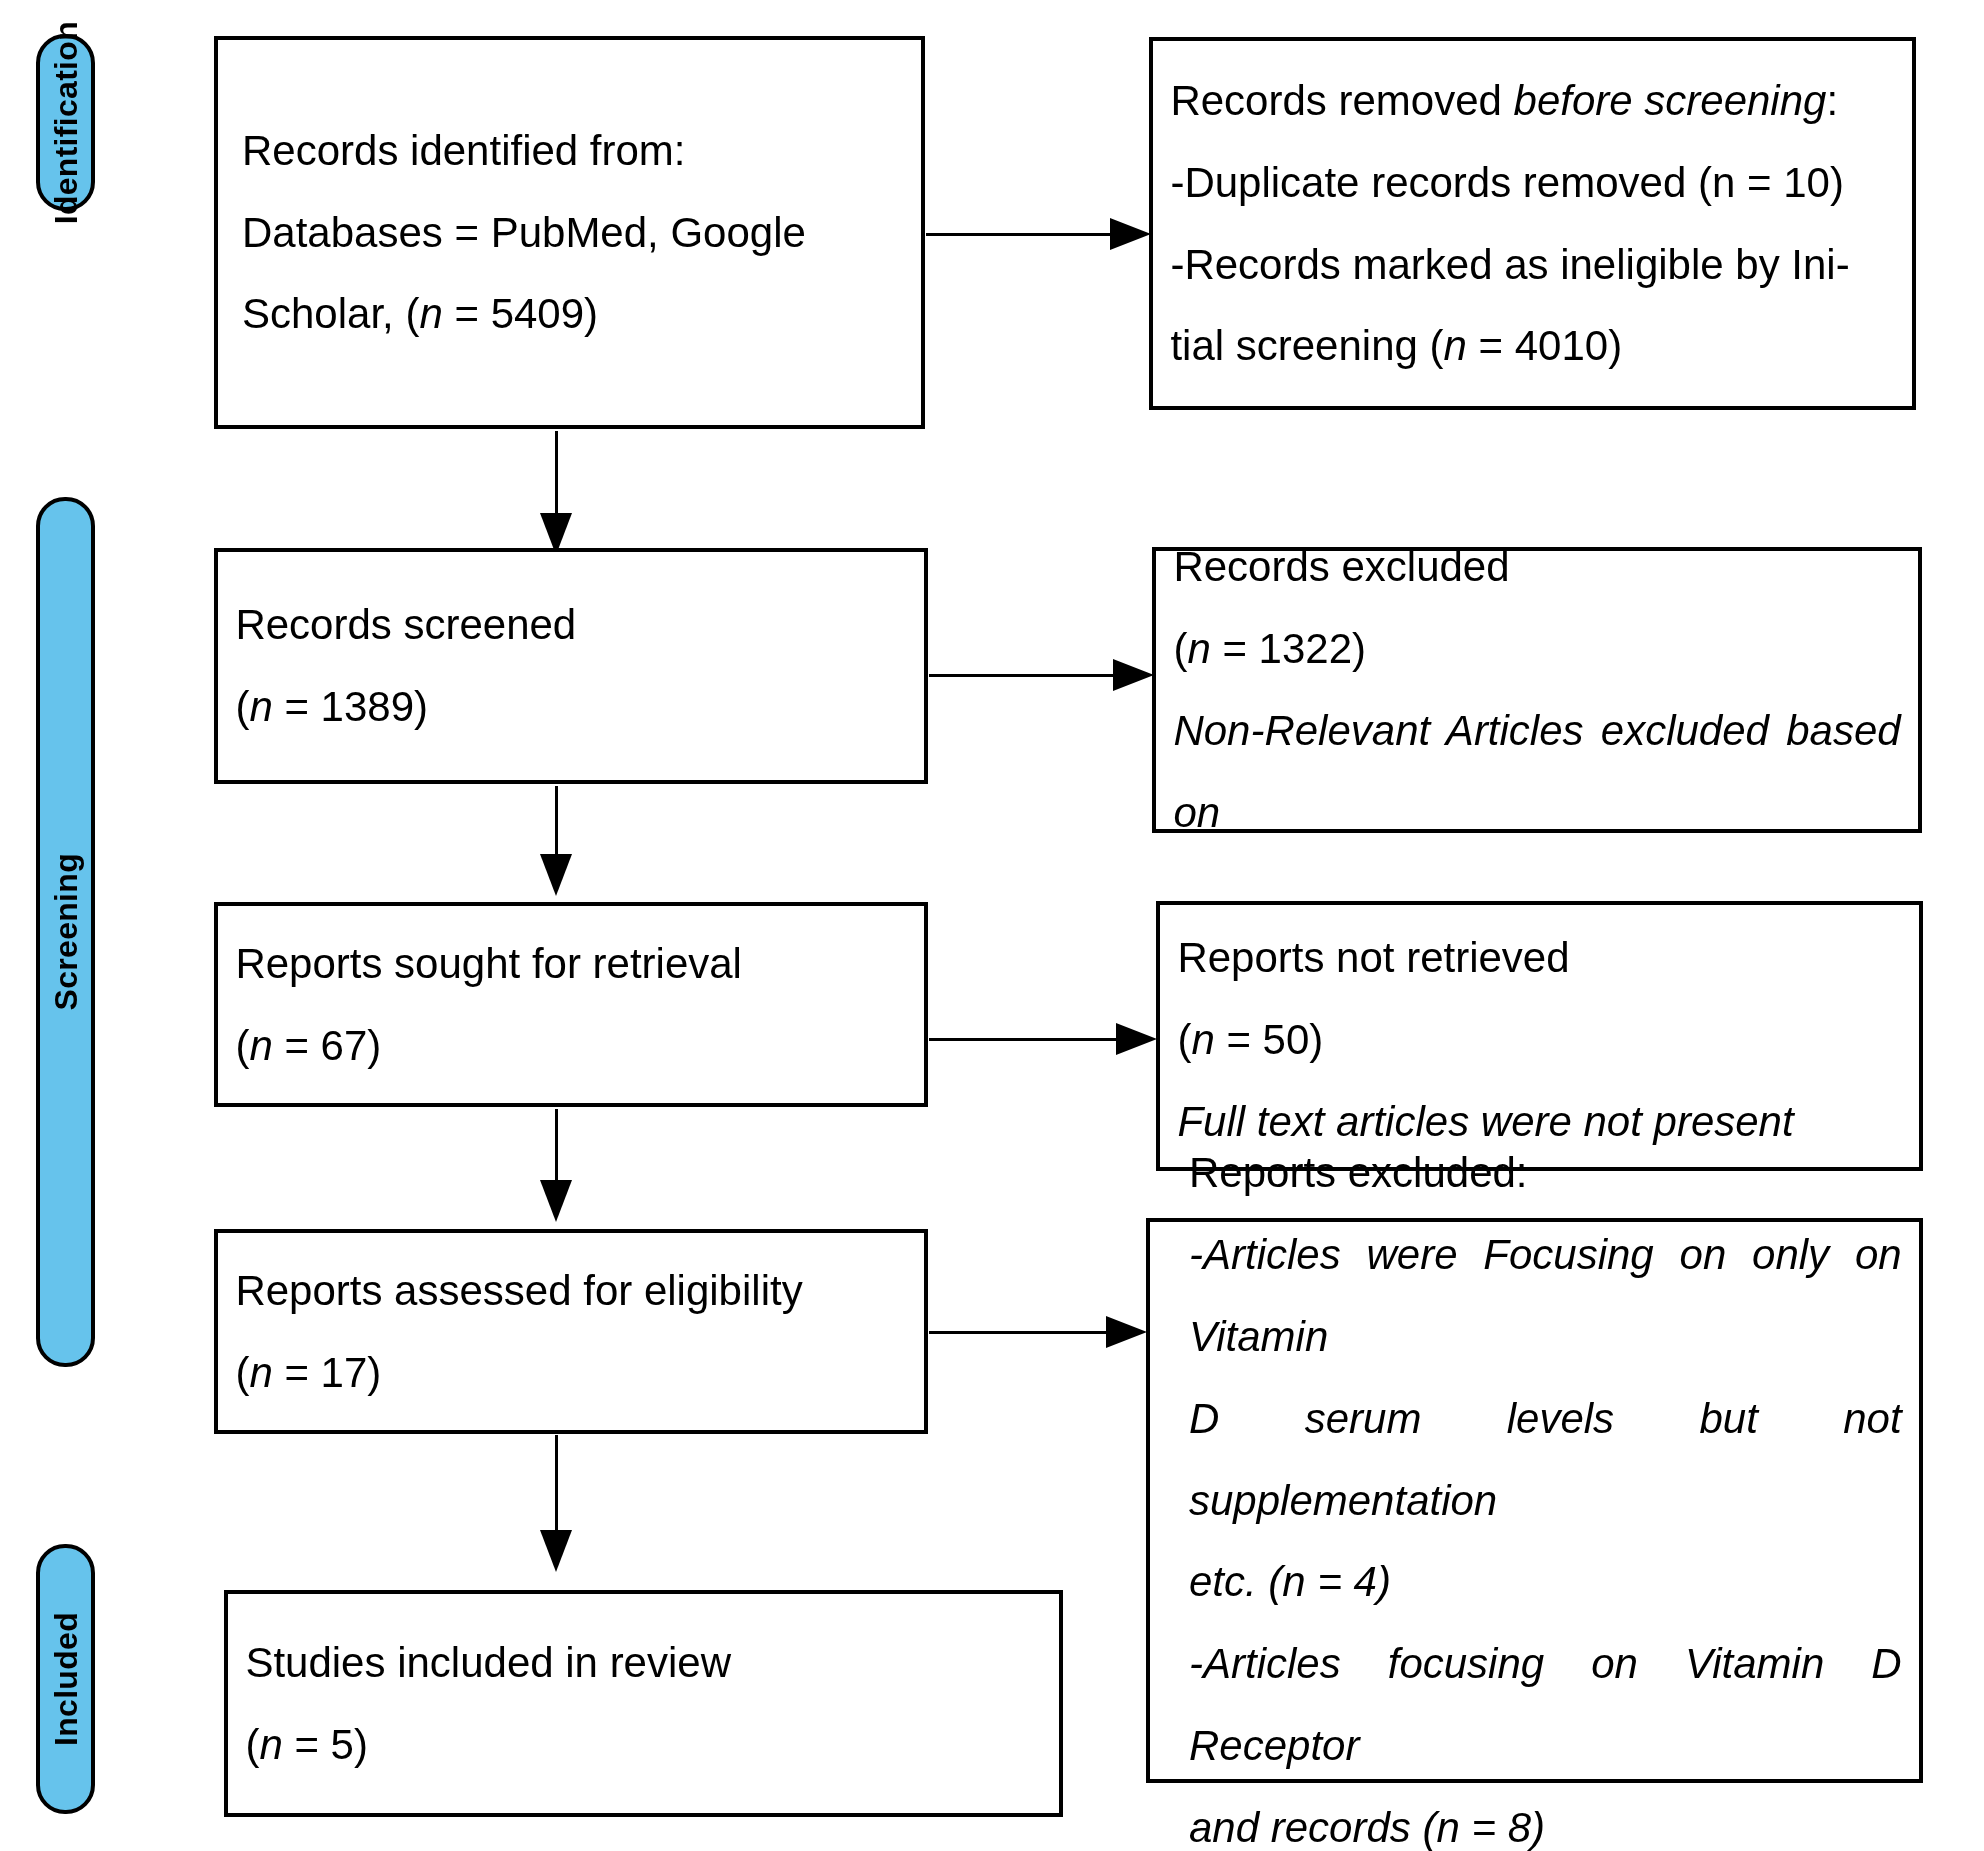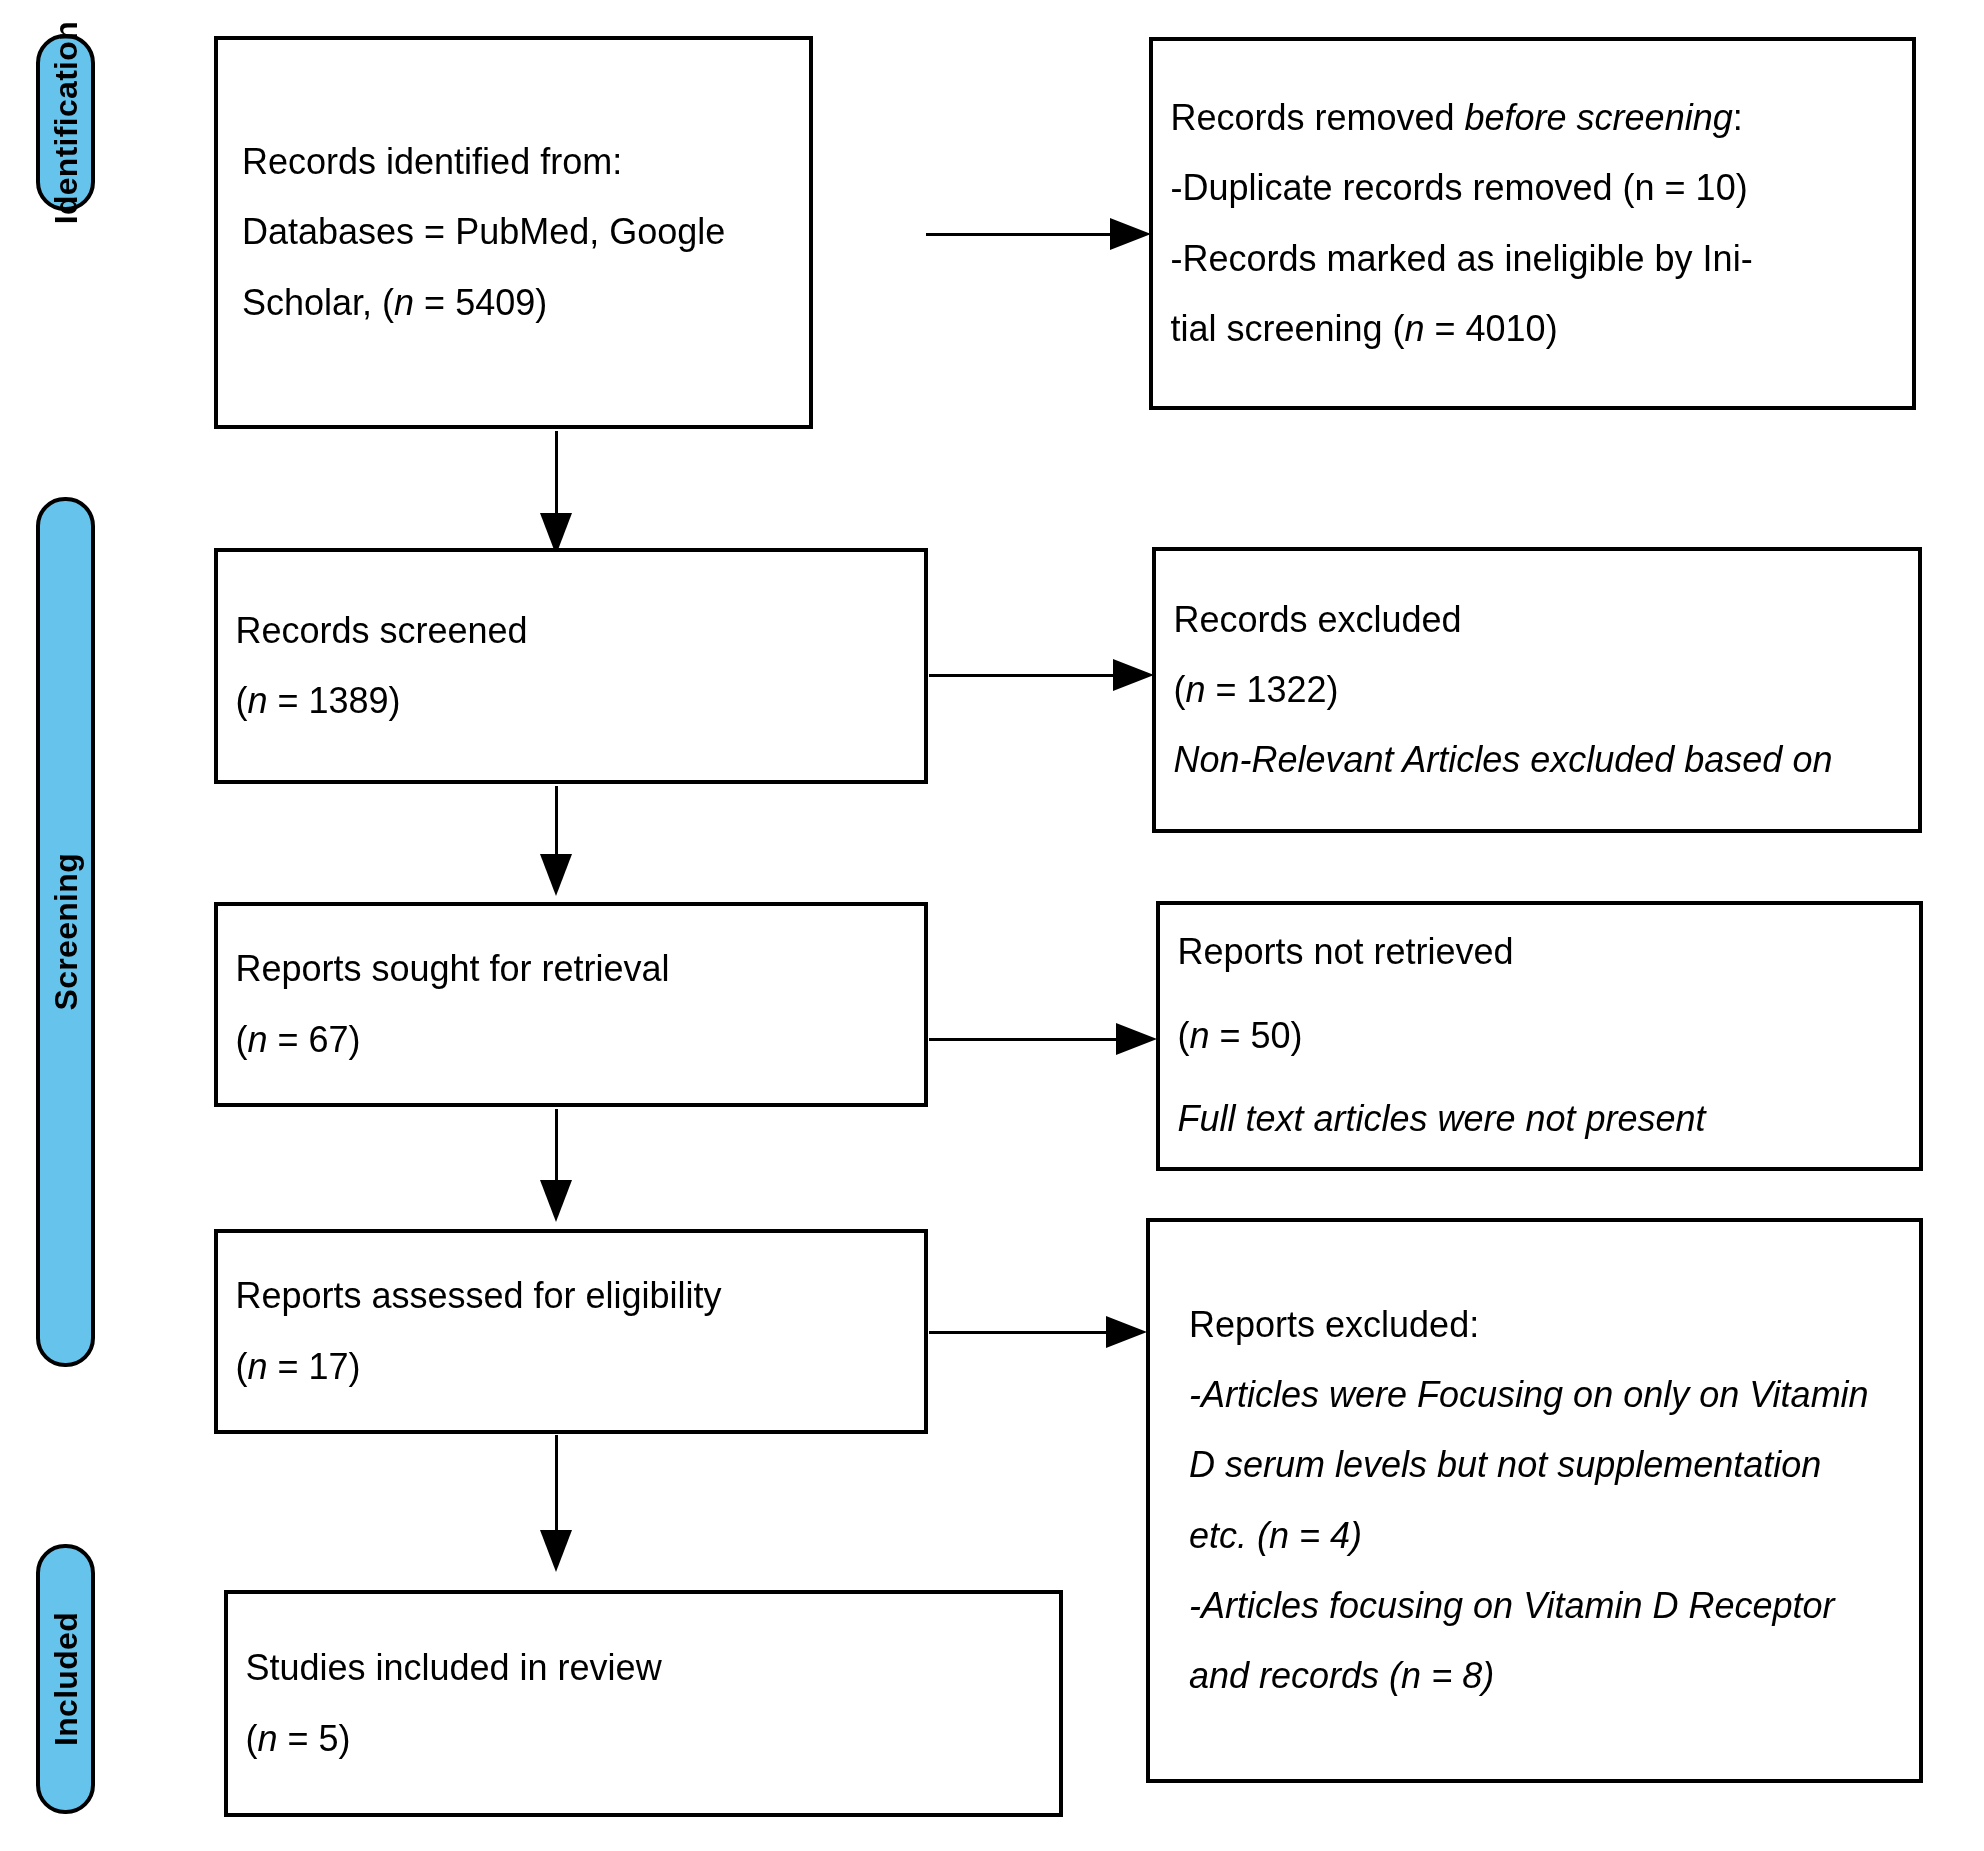--- a/index.html
+++ b/index.html
@@ -47,21 +47,21 @@
     box-sizing: border-box;
     padding: 12.4px 17.4px;
     display: flex;
     flex-direction: column;
     justify-content: center;
   }
   .box p {
     margin: 0;
     color: #000000;
     line-height: 1.95;
-    font-size: 36px;
+    font-size: 42px;
   }
   .box p.justify {
     text-align: justify;
     text-align-last: left;
   }
   .ital { font-style: italic; }
   .bold { font-weight: normal; }
   .n-it { font-style: italic; }
 
   
@@ -102,21 +102,21 @@
   </div>
 
   <div class="stage-bar" style="left:36px; top:497px; width:59px; height:870px;">
     <span class="stage-label" style="font-size:32px;">Screening</span>
   </div>
 
   <div class="stage-bar" style="left:36px; top:1544px; width:59px; height:270px;">
     <span class="stage-label" style="font-size:32px;">Included</span>
   </div>
 
-  <div class="box" style="left:214px; top:36px; width:599px; height:393px;padding-left:24px;">
+  <div class="box" style="left:214px; top:36px; width:711px; height:393px;padding-left:24px;">
     <p>Records identified from:</p>
     <p class="justify">Databases  =  PubMed,  Google</p>
     <p><span>Scholar, (</span><span class="bold n-it">n</span><span class="bold"> = 5409)</span></p>
   </div>
 
   <div class="box" style="left:1149px; top:37px; width:767px; height:373px;">
     <p><span>Records removed </span><span class="ital">before screening</span><span>:</span></p>
     <p><span>-Duplicate records removed (n = </span><span class="bold">10</span><span>)</span></p>
     <p>-Records marked as ineligible by Ini-</p>
     <p><span>tial screening (</span><span class="bold n-it">n</span><span class="bold"> = 4010</span><span>)</span></p>

